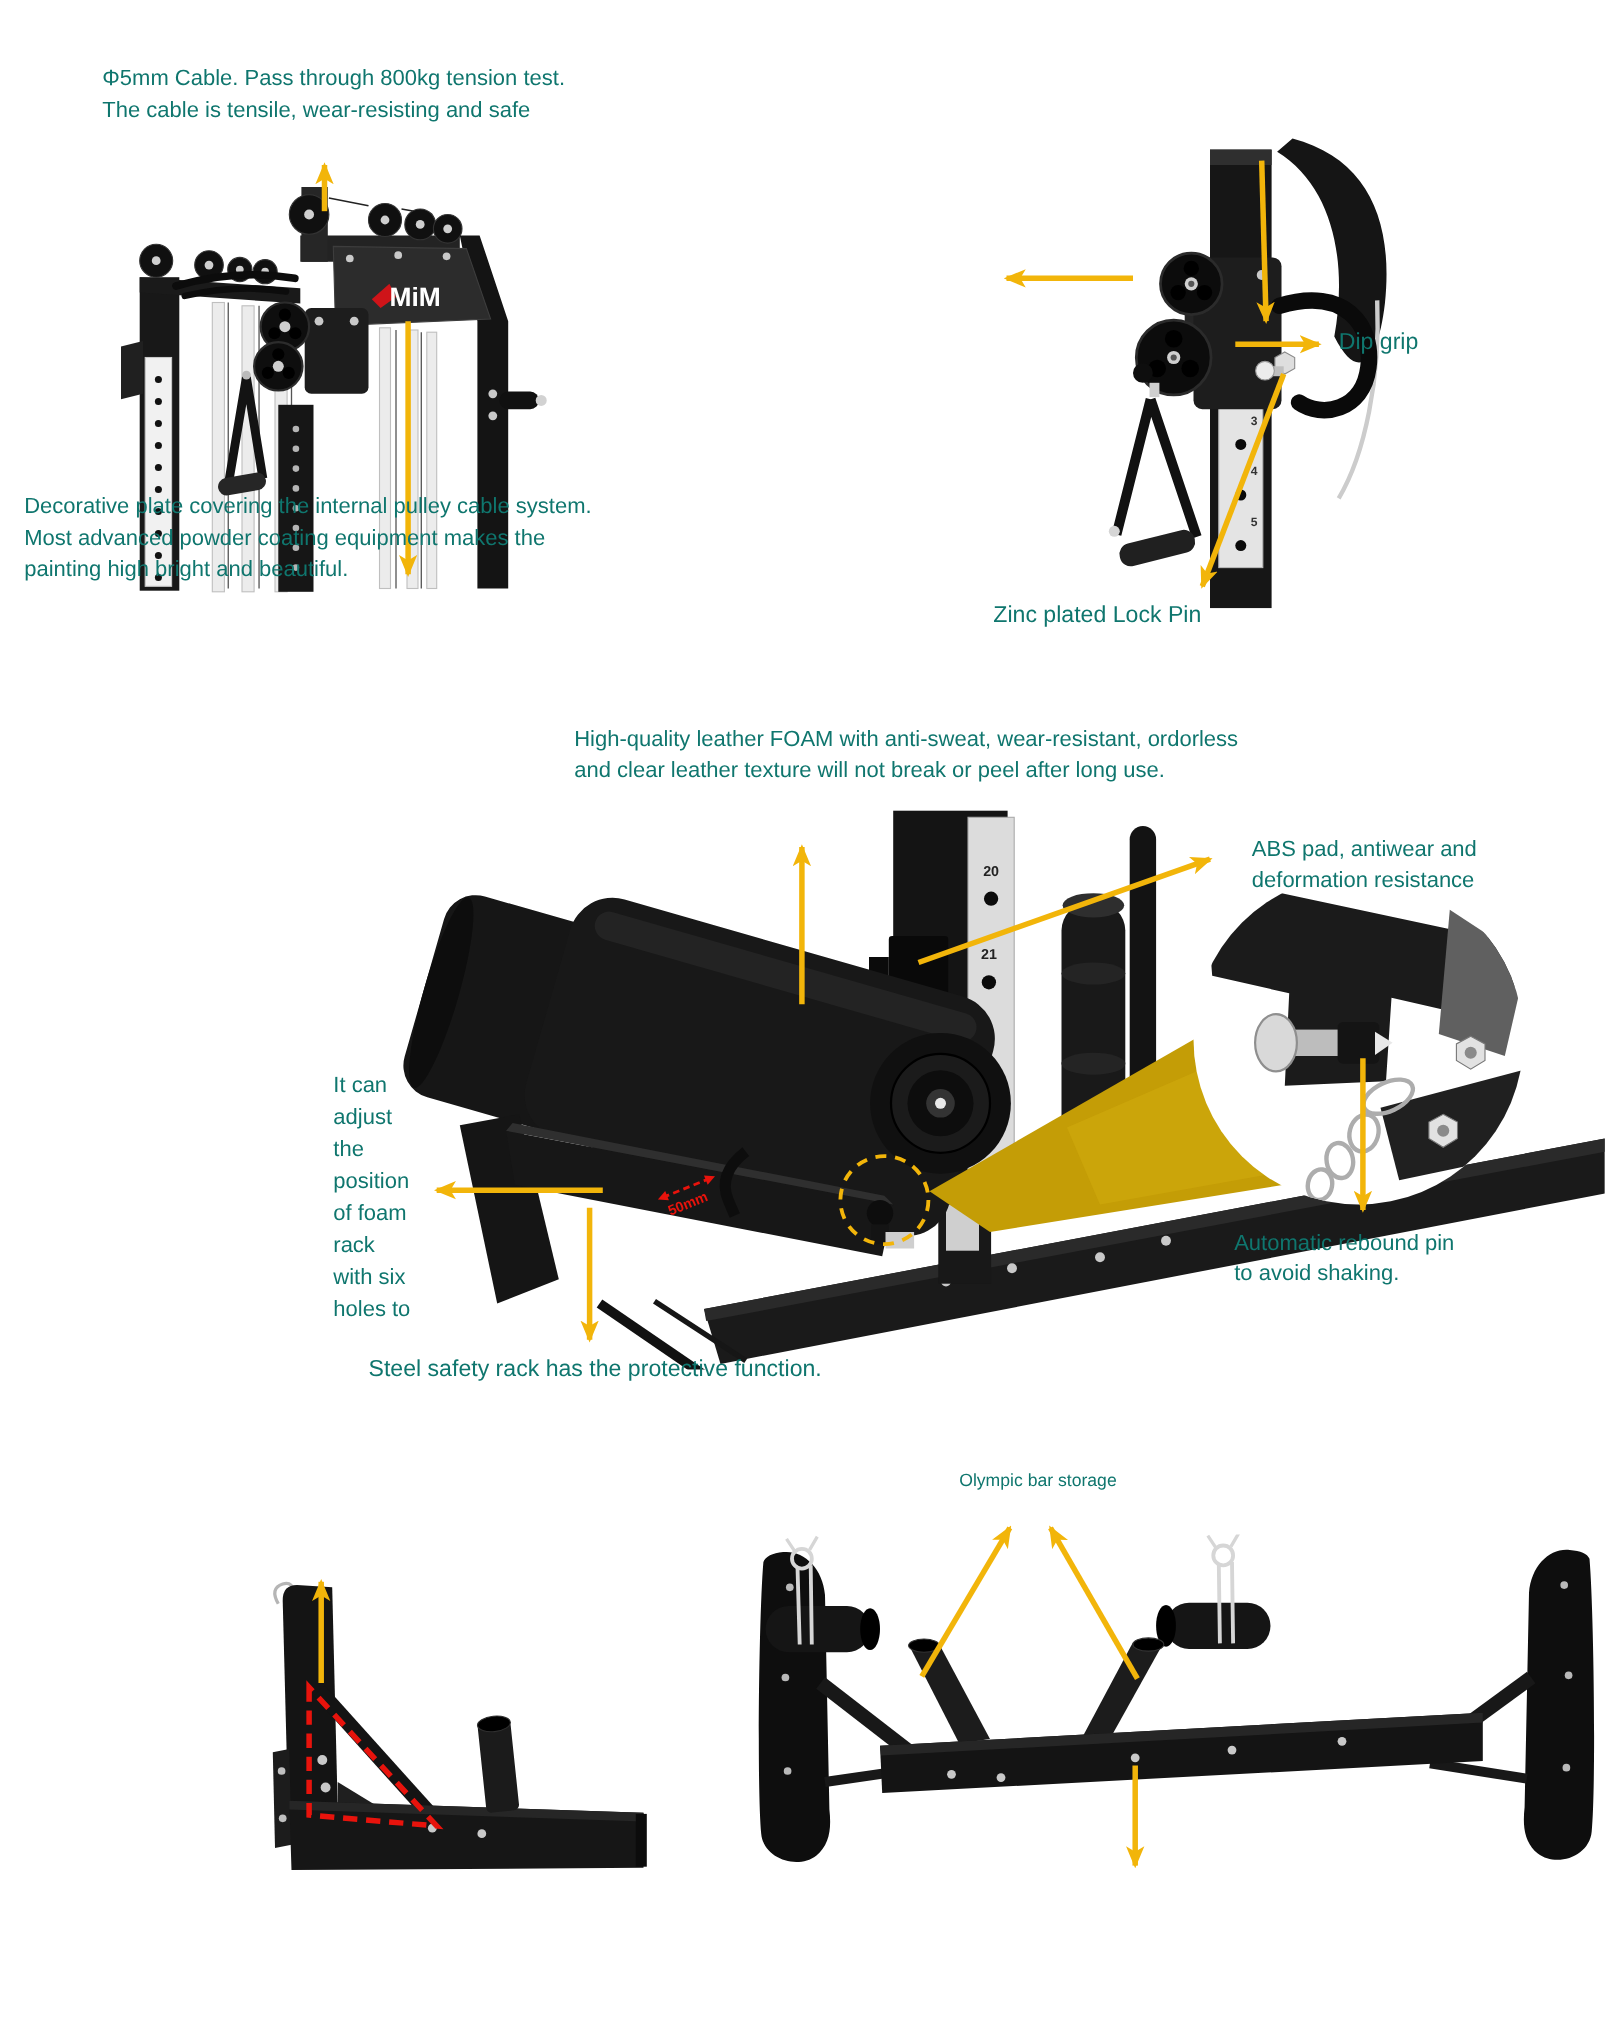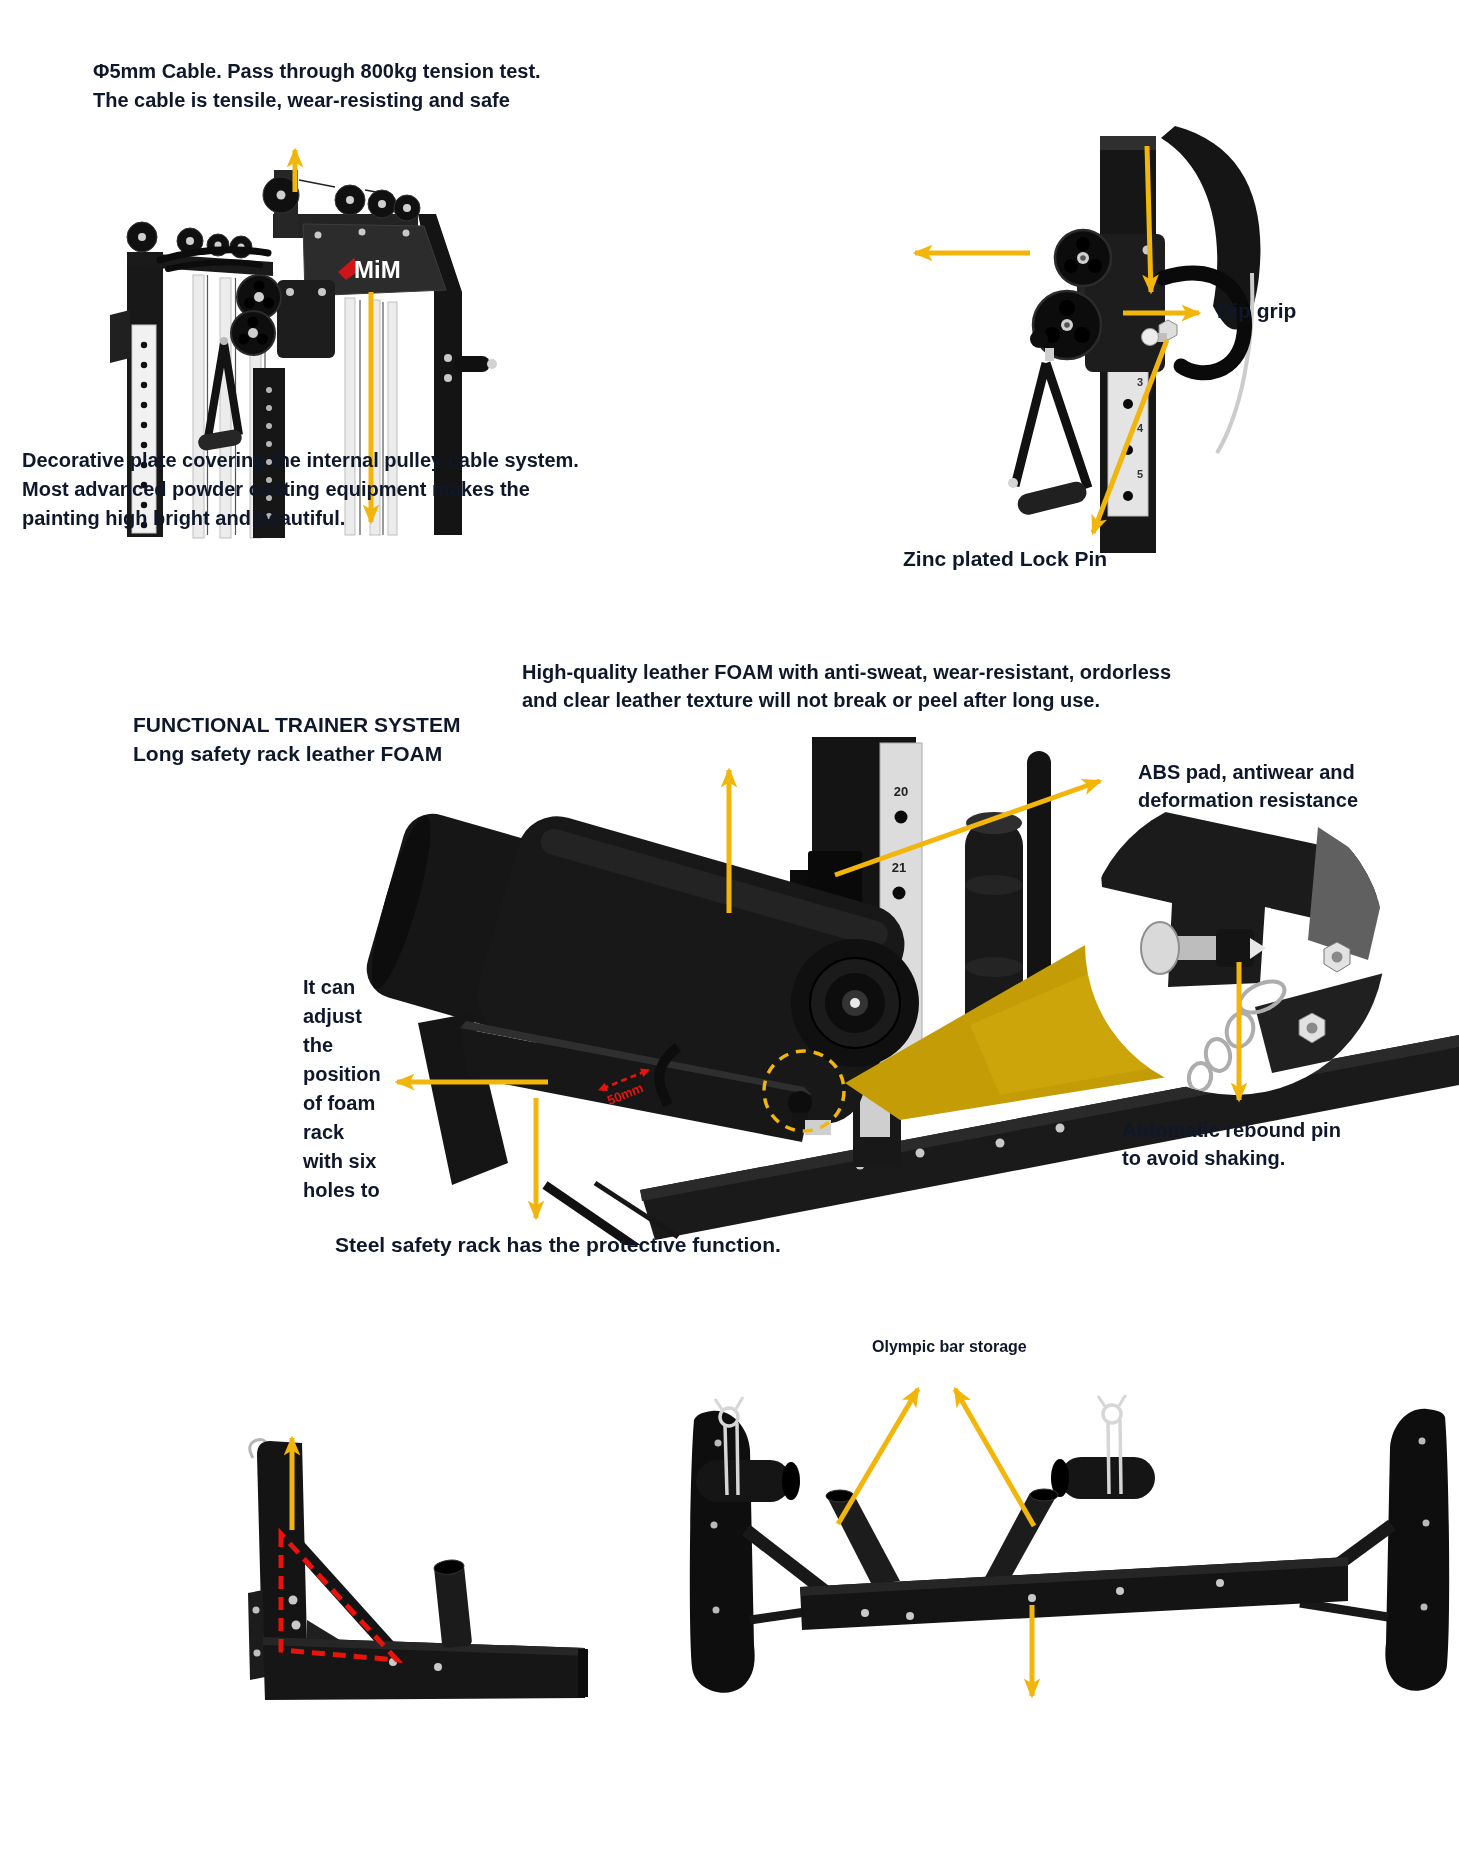--- a/index.html
+++ b/index.html
@@ -1,18 +1,18 @@
 <!DOCTYPE html>
 <html><head>
 <meta charset="utf-8">
 <style>
   html,body{margin:0;padding:0;background:#fff;}
   #canvas{position:relative;width:1459px;height:1853px;background:#ffffff;overflow:hidden;
           font-family:"Liberation Sans",sans-serif;}
-  .note{position:absolute;font-weight:700;color:#0f172a;white-space:pre-line;
+  .note{position:absolute;font-weight:400;color:#0f766e;white-space:pre-line;
         font-family:"Liberation Sans",sans-serif;}
   .machine{position:absolute;}
   #overlay{position:absolute;left:0;top:0;z-index:40;}
   .z10{z-index:10;} 
   .note{z-index:50;}
 </style>
 </head>
 <body>
 
 <div id="canvas">
@@ -414,22 +414,20 @@
 
   <div class="note" style="left:22px;top:446px;font-size:20px;line-height:29px;">Decorative plate covering the internal pulley cable system.
 Most advanced powder coating equipment makes the
 painting high bright and beautiful.</div>
 
 
   <div class="note" style="left:1217px;top:299px;font-size:21px;text-align:right;">Dip grip</div>
 
   <div class="note" style="left:903px;top:547px;font-size:21px;">Zinc plated Lock Pin</div>
 
-  <div class="note" style="left:133px;top:710px;font-size:21px;line-height:29px;">FUNCTIONAL TRAINER SYSTEM
-Long safety rack leather FOAM</div>
 
   <div class="note" style="left:522px;top:658px;font-size:20px;line-height:28px;">High-quality leather FOAM with anti-sweat, wear-resistant, ordorless
 and clear leather texture will not break or peel after long use.</div>
 
   <div class="note" style="left:1138px;top:758px;font-size:20px;line-height:28px;">ABS pad, antiwear and
 deformation resistance</div>
 
   <div class="note" style="left:303px;top:973px;font-size:20px;line-height:29px;">It can
 adjust
 the

